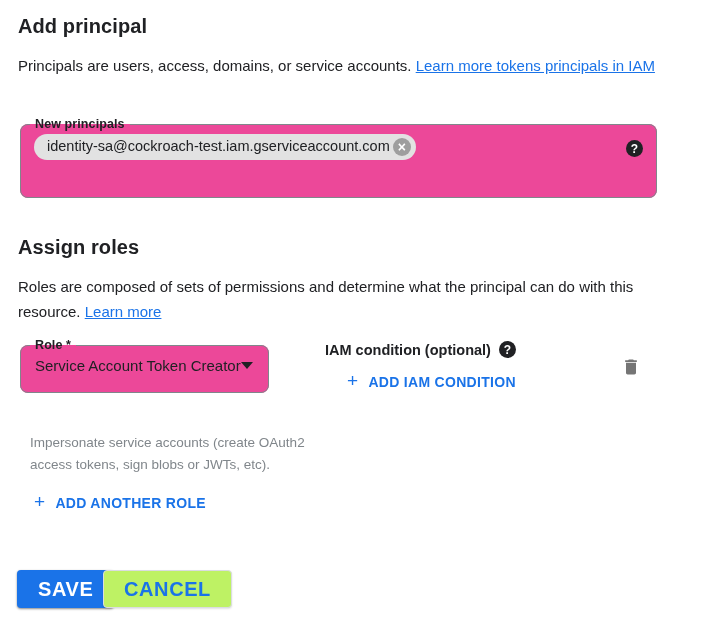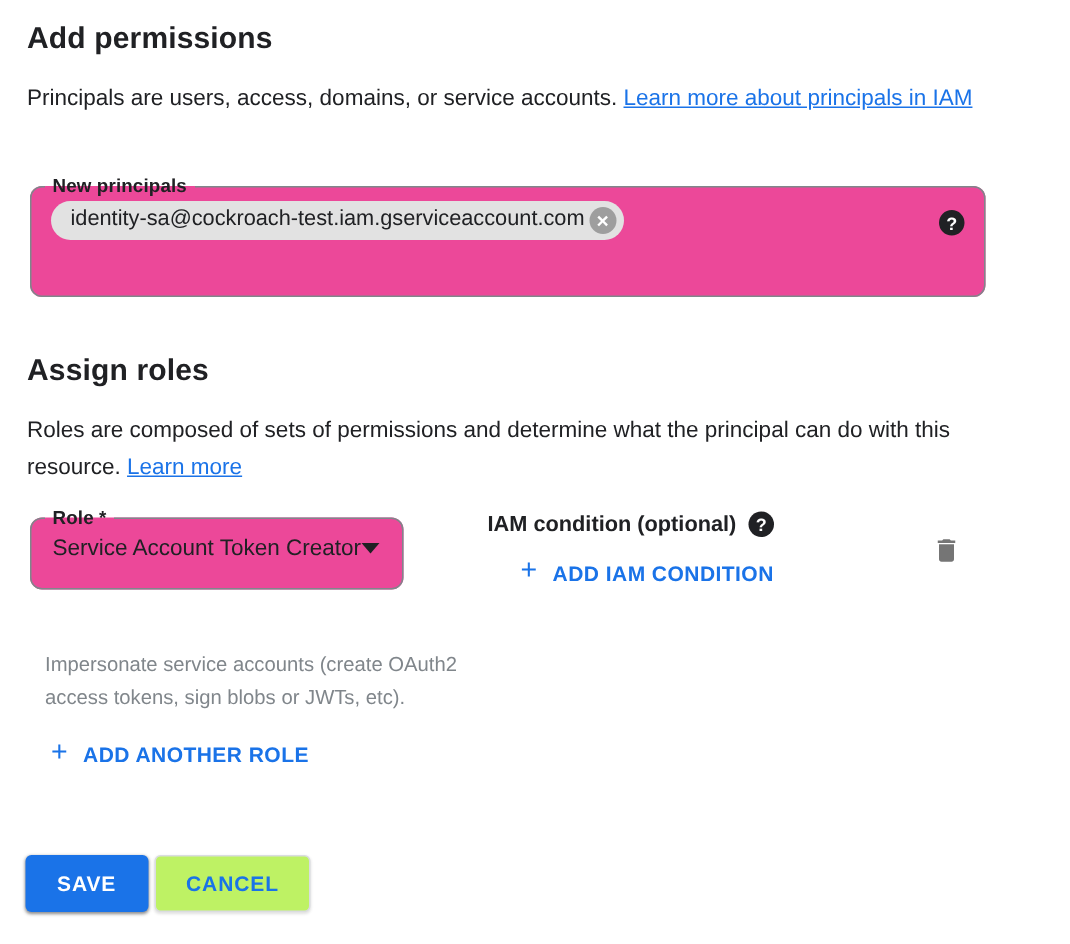--- a/index.html
+++ b/index.html
@@ -110,44 +110,44 @@
   }
   .trash-btn {
     position: absolute; left: 616px; top: 352px;
     width: 30px; height: 30px;
     display: flex; align-items: center; justify-content: center;
     background: none; border: none; cursor: pointer;
   }
 
   .btn {
     position: absolute; top: 570px; height: 38px;
-    border-radius: 4px; font-size: 14px; font-weight: 700;
+    border-radius: 4px; font-size: 20px; font-weight: 700;
     letter-spacing: 0.6px; cursor: pointer;
     font-family: "Liberation Sans", sans-serif;
     display: inline-flex; align-items: center; justify-content: center;
   }
   .btn-save {
     left: 17px; padding: 0 21px;
     background: #1a73e8; color: #fff; border: none;
     box-shadow: 0 1px 2px rgba(0,0,0,0.35), 0 1px 3px rgba(0,0,0,0.15);
   }
   .btn-cancel {
     left: 103px; padding: 0 20px;
     background: #bef264; color: #1a73e8; border: 1px solid #dadce0;
     box-shadow: 0 1px 2px rgba(0,0,0,0.12);
   }
 </style>
 </head>
 <body>
 
 <div class="stage">
 
-  <h1 class="h1 title1">Add permissions</h1>
+  <h1 class="h1 title1">Add principal</h1>
 
-  <p class="desc desc1"><span>Principals are users, access, domains, or service accounts. </span><a class="link">Learn more about principals in IAM</a></p>
+  <p class="desc desc1"><span>Principals are users, access, domains, or service accounts. </span><a class="link">Learn more tokens principals in IAM</a></p>
 
   <fieldset class="outlined principals-field">
     <legend>New principals</legend>
     <div class="principals-body">
       <span class="chip">
         <span>identity-sa@cockroach-test.iam.gserviceaccount.com</span>
         <span class="chip-close">×</span>
       </span>
       <span class="help-icon principals-help">?</span>
     </div>

